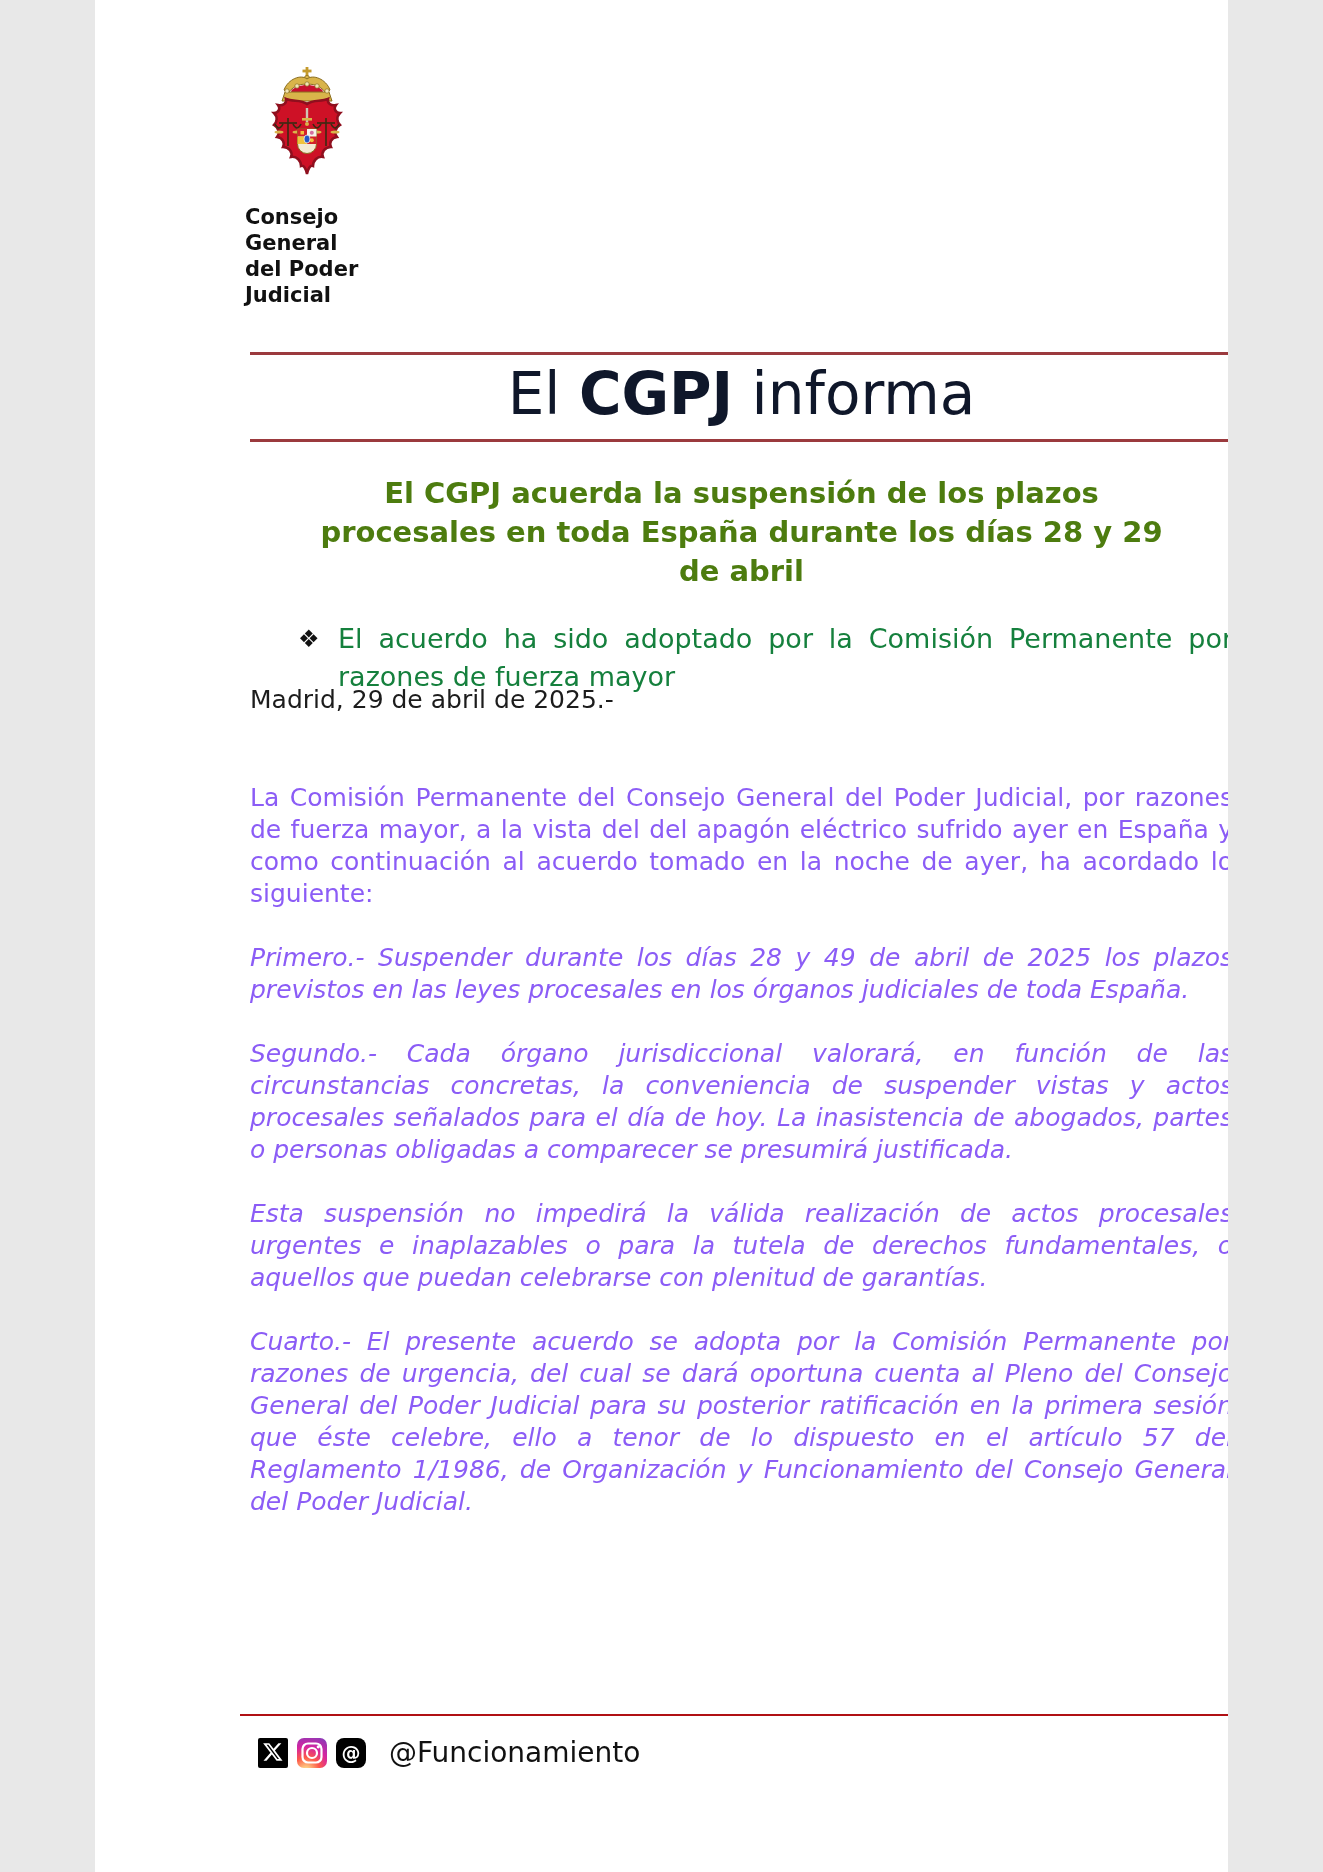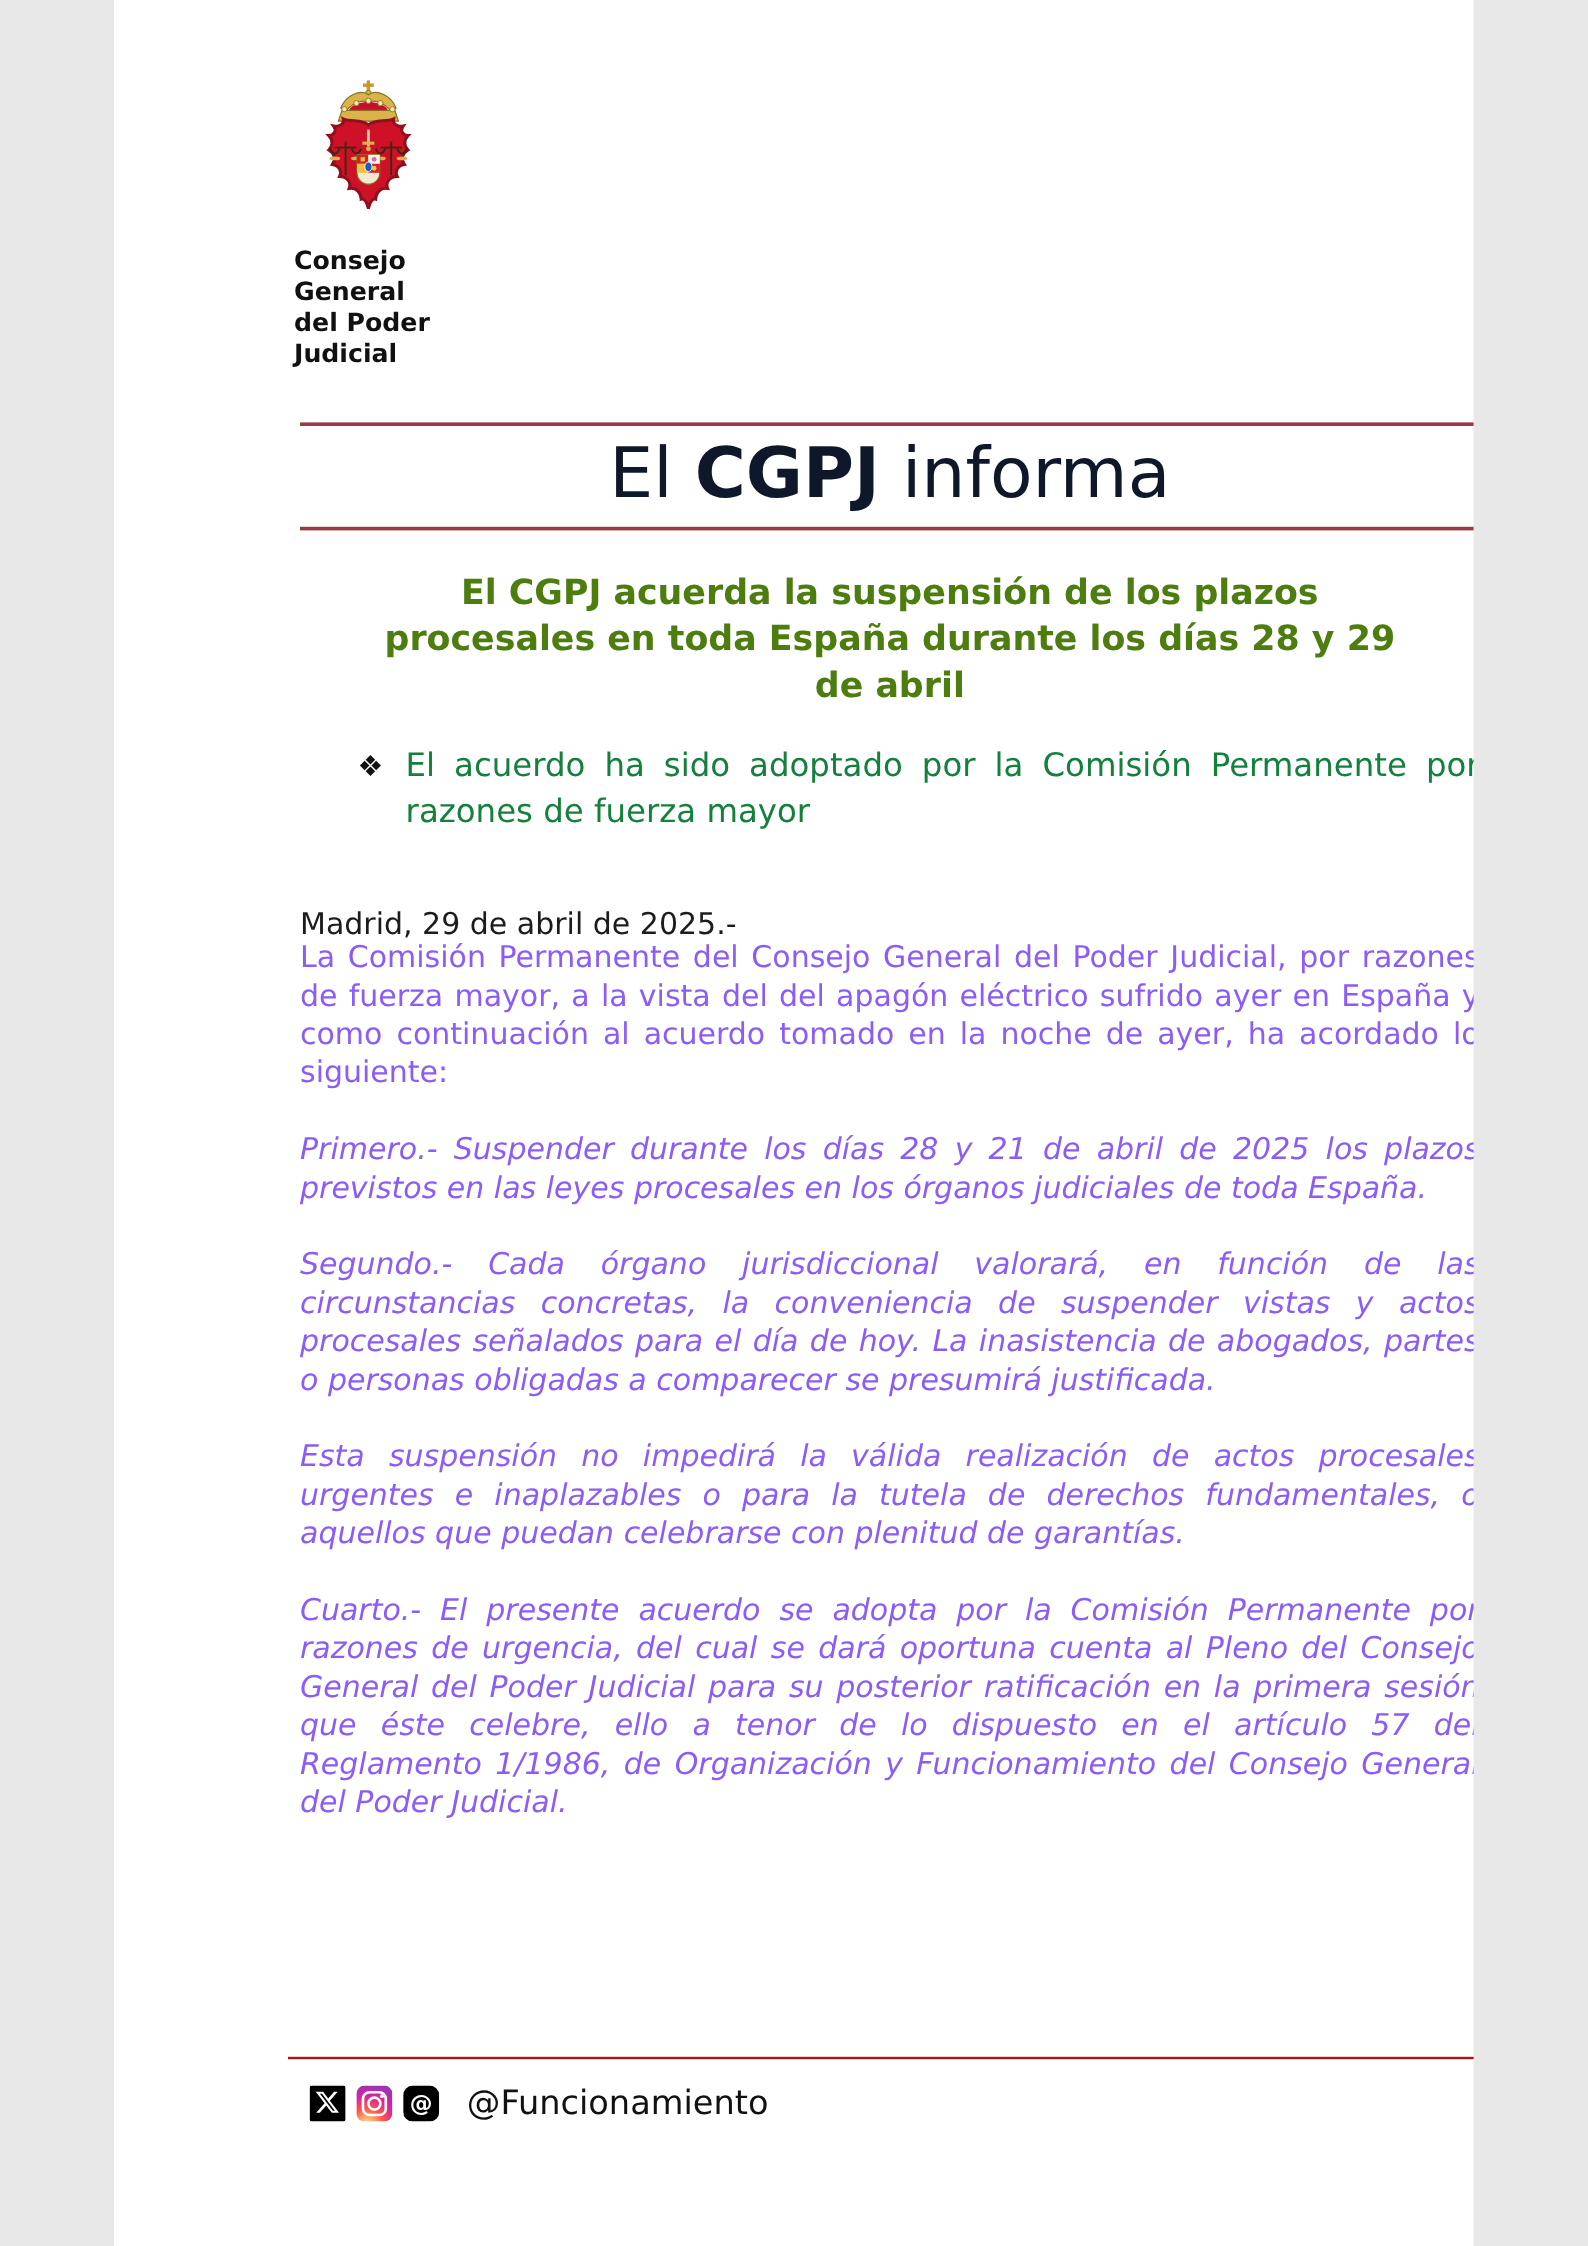--- a/index.html
+++ b/index.html
@@ -36,21 +36,21 @@
   }
   
   .bullet-item{
     position:absolute;left:203px;top:620px;width:935px;
     display:flex;align-items:flex-start;
   }
   .bullet-marker{flex:0 0 40px;font-size:24px;line-height:38px;color:#111;}
   .bullet-text{flex:1;margin:0;font-size:27px;line-height:38px;text-align:justify;color:#15803d;}
   
   .dateline{
-    position:absolute;left:155px;top:754px;width:983px;margin:0;
+    position:absolute;left:155px;top:684px;width:983px;margin:0;
     font-size:25px;line-height:32px;color:#1c1c1c;
   }
   .body-copy{position:absolute;left:155px;top:782px;width:983px;}
   .body-para{margin:0 0 32px 0;font-size:25px;line-height:32px;text-align:justify;color:#8b5cf6;}
   .body-para.italic{font-style:italic;}
   
   .footer-rule{position:absolute;left:145px;top:1714px;width:995px;height:2px;background:#b01014;}
   .social-row{position:absolute;left:163px;top:1736px;display:flex;align-items:center;}
   .social-icon{width:30px;height:30px;margin-right:9px;display:block;}
   .handle{font-size:28px;color:#111;margin-left:14px;}
@@ -145,21 +145,21 @@
 
   <div class="bullet-item">
     <span class="bullet-marker">❖</span>
     <p class="bullet-text">El acuerdo ha sido adoptado por la Comisión Permanente por razones de fuerza mayor</p>
   </div>
 
   <p class="dateline">Madrid, 29 de abril de 2025.-</p>
 
   <div class="body-copy">
       <p class="body-para">La Comisión Permanente del Consejo General del Poder Judicial, por razones de fuerza mayor, a la vista del del apagón eléctrico sufrido ayer en España y como continuación al acuerdo tomado en la noche de ayer, ha acordado lo siguiente:</p>
-      <p class="body-para italic">Primero.- Suspender durante los días 28 y 21 de abril de 2025 los plazos previstos en las leyes procesales en los órganos judiciales de toda España.</p>
+      <p class="body-para italic">Primero.- Suspender durante los días 28 y 49 de abril de 2025 los plazos previstos en las leyes procesales en los órganos judiciales de toda España.</p>
       <p class="body-para italic">Segundo.- Cada órgano jurisdiccional valorará, en función de las circunstancias concretas, la conveniencia de suspender vistas y actos procesales señalados para el día de hoy. La inasistencia de abogados, partes o personas obligadas a comparecer se presumirá justificada.</p>
       <p class="body-para italic">Esta suspensión no impedirá la válida realización de actos procesales urgentes e inaplazables o para la tutela de derechos fundamentales, o aquellos que puedan celebrarse con plenitud de garantías.</p>
       <p class="body-para italic">Cuarto.- El presente acuerdo se adopta por la Comisión Permanente por razones de urgencia, del cual se dará oportuna cuenta al Pleno del Consejo General del Poder Judicial para su posterior ratificación en la primera sesión que éste celebre, ello a tenor de lo dispuesto en el artículo 57 del Reglamento 1/1986, de Organización y Funcionamiento del Consejo General del Poder Judicial.</p>
     </div>
 
   <div class="footer-rule"></div>
   <div class="social-row">
 
     <svg class="social-icon" viewBox="0 0 30 30" aria-hidden="true">
       <rect x="0" y="0" width="30" height="30" rx="2" fill="#000000"></rect>

